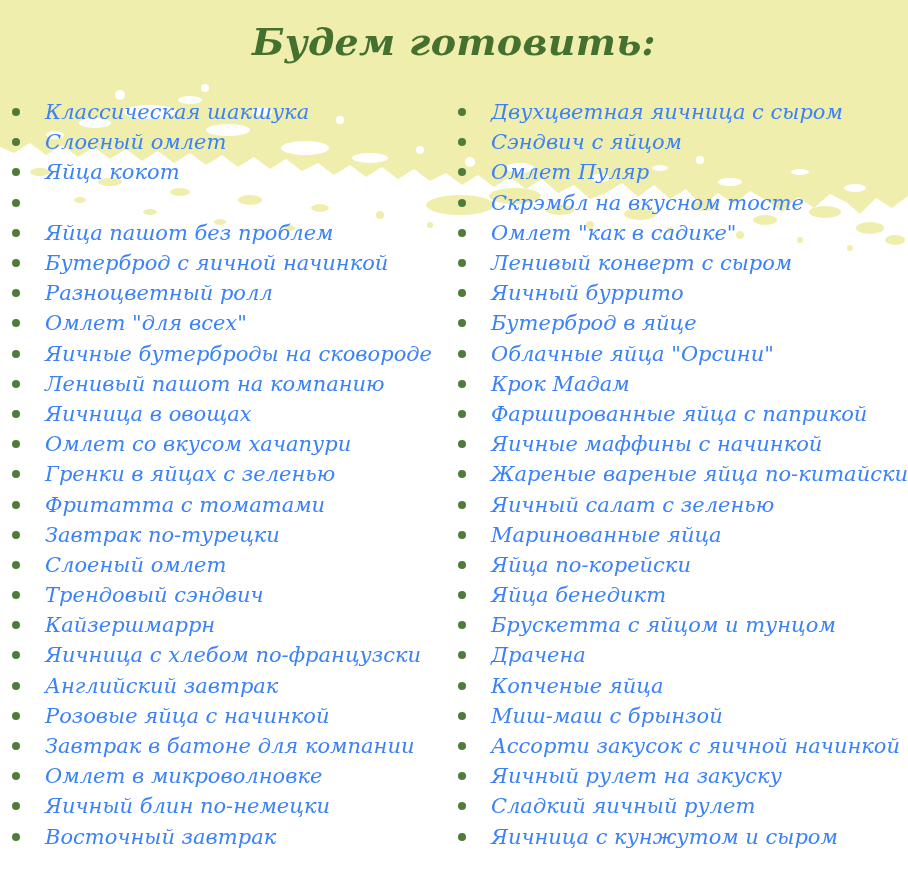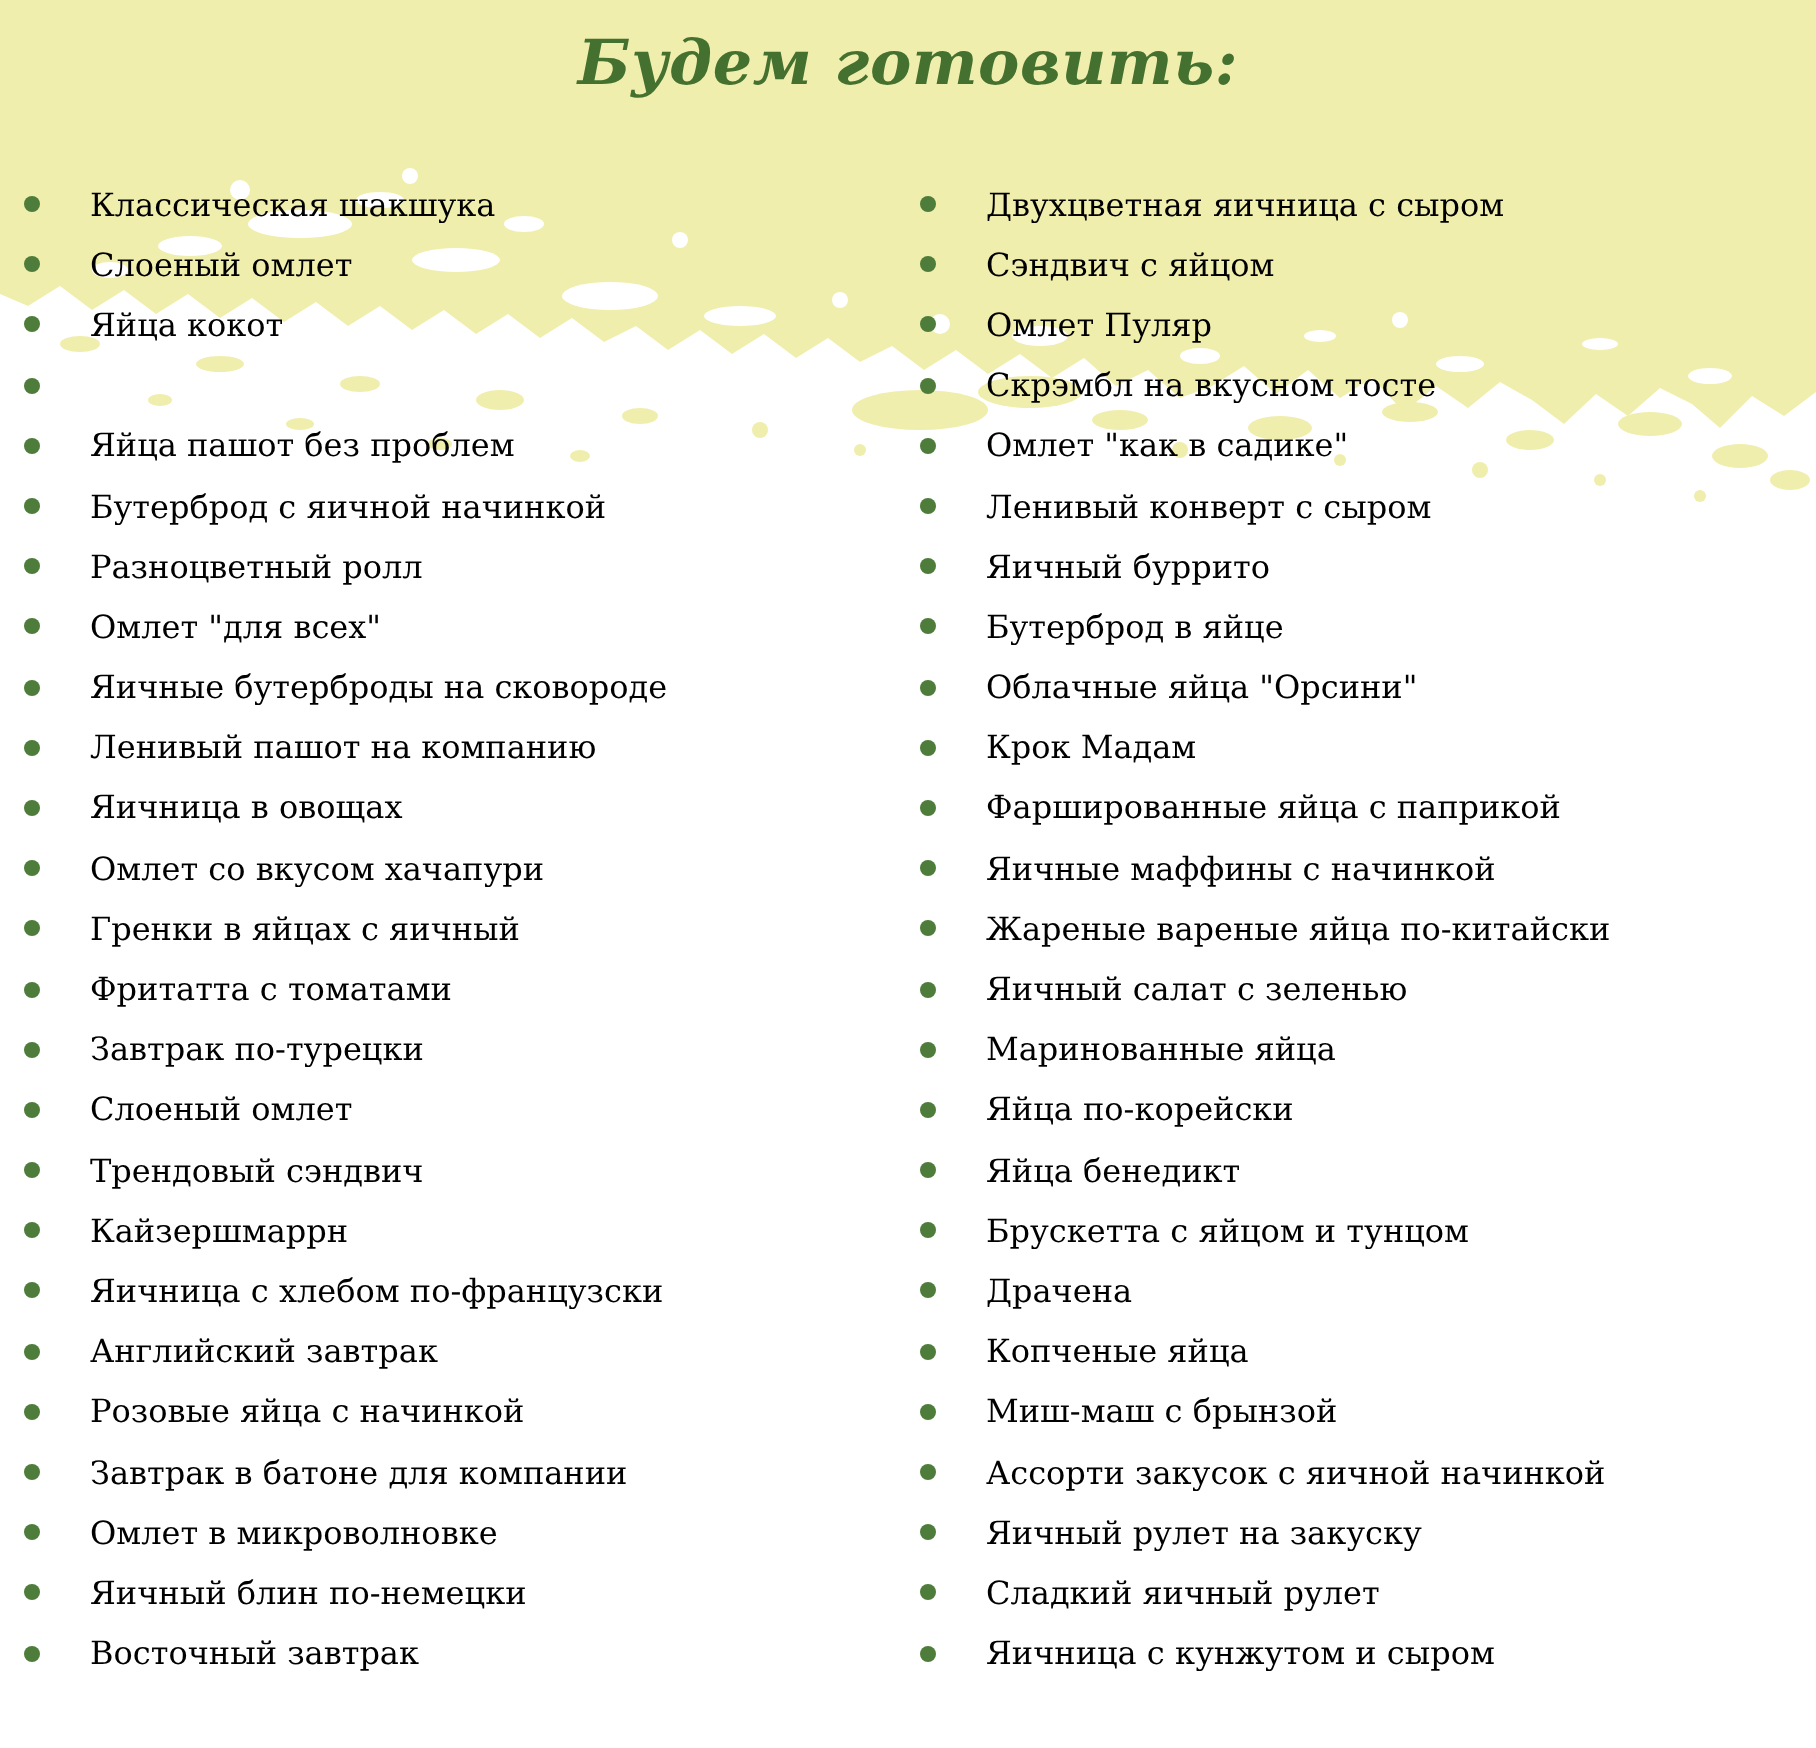--- a/index.html
+++ b/index.html
@@ -18,24 +18,24 @@
     height: 270px;
     z-index: 0;
     pointer-events: none;
   }
   .content {
     position: relative;
     z-index: 1;
   }
   .page-title {
     margin: 0;
-    padding-top: 12px;
+    padding-top: 22px;
     height: 44px;
     text-align: center;
-    font-size: 31px;
+    font-size: 38px;
     line-height: 40px;
     font-weight: bold;
     font-style: italic;
     color: #44712f;
     letter-spacing: 0.3px;
   }
   .columns {
     display: flex;
     margin-top: 31px;
   }
@@ -55,22 +55,23 @@
   }
   .bullet {
     width: 8px;
     height: 8px;
     border-radius: 50%;
     background: #4e7c3a;
     margin-right: 25px;
     flex: none;
   }
   .item-text {
-    font-size: 16px;
-    color: #000000;
+    font-style: italic;
+    font-size: 21px;
+    color: #3b82f6;
   }
 </style>
 </head>
 <body>
 
 <svg class="bg-layer" width="908" height="270" viewBox="0 0 908 270" xmlns="http://www.w3.org/2000/svg">
   <path fill="#f0eead" d="M0,0 H908 V196
     L892,208 L876,198 L860,214 L846,202 L830,194 L814,208 L798,197 L782,212 L766,200
     L750,191 L734,204 L718,193 L702,206 L686,189 L670,199 L654,185 L638,197 L622,183
     L606,193 L590,199 L574,185 L558,193 L542,179 L526,189 L510,177 L494,187 L478,175
@@ -175,21 +176,21 @@
         <li>
           <span class="bullet"></span>
           <span class="item-text">Яичница в овощах</span>
         </li>
         <li>
           <span class="bullet"></span>
           <span class="item-text">Омлет со вкусом хачапури</span>
         </li>
         <li>
           <span class="bullet"></span>
-          <span class="item-text">Гренки в яйцах с яичный</span>
+          <span class="item-text">Гренки в яйцах с зеленью</span>
         </li>
         <li>
           <span class="bullet"></span>
           <span class="item-text">Фритатта с томатами</span>
         </li>
         <li>
           <span class="bullet"></span>
           <span class="item-text">Завтрак по-турецки</span>
         </li>
         <li>

